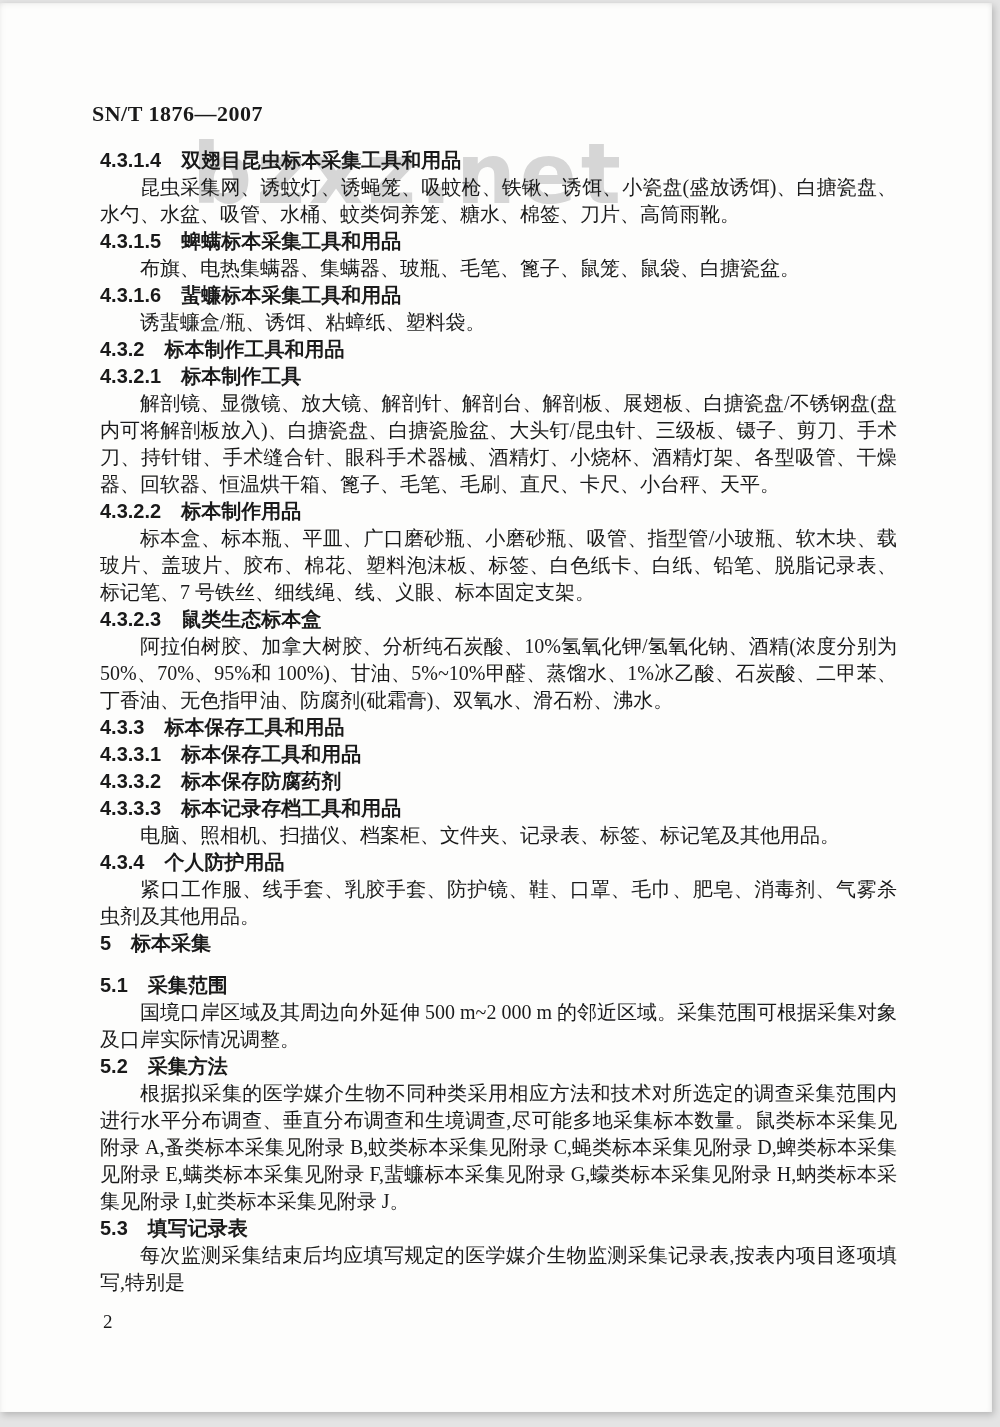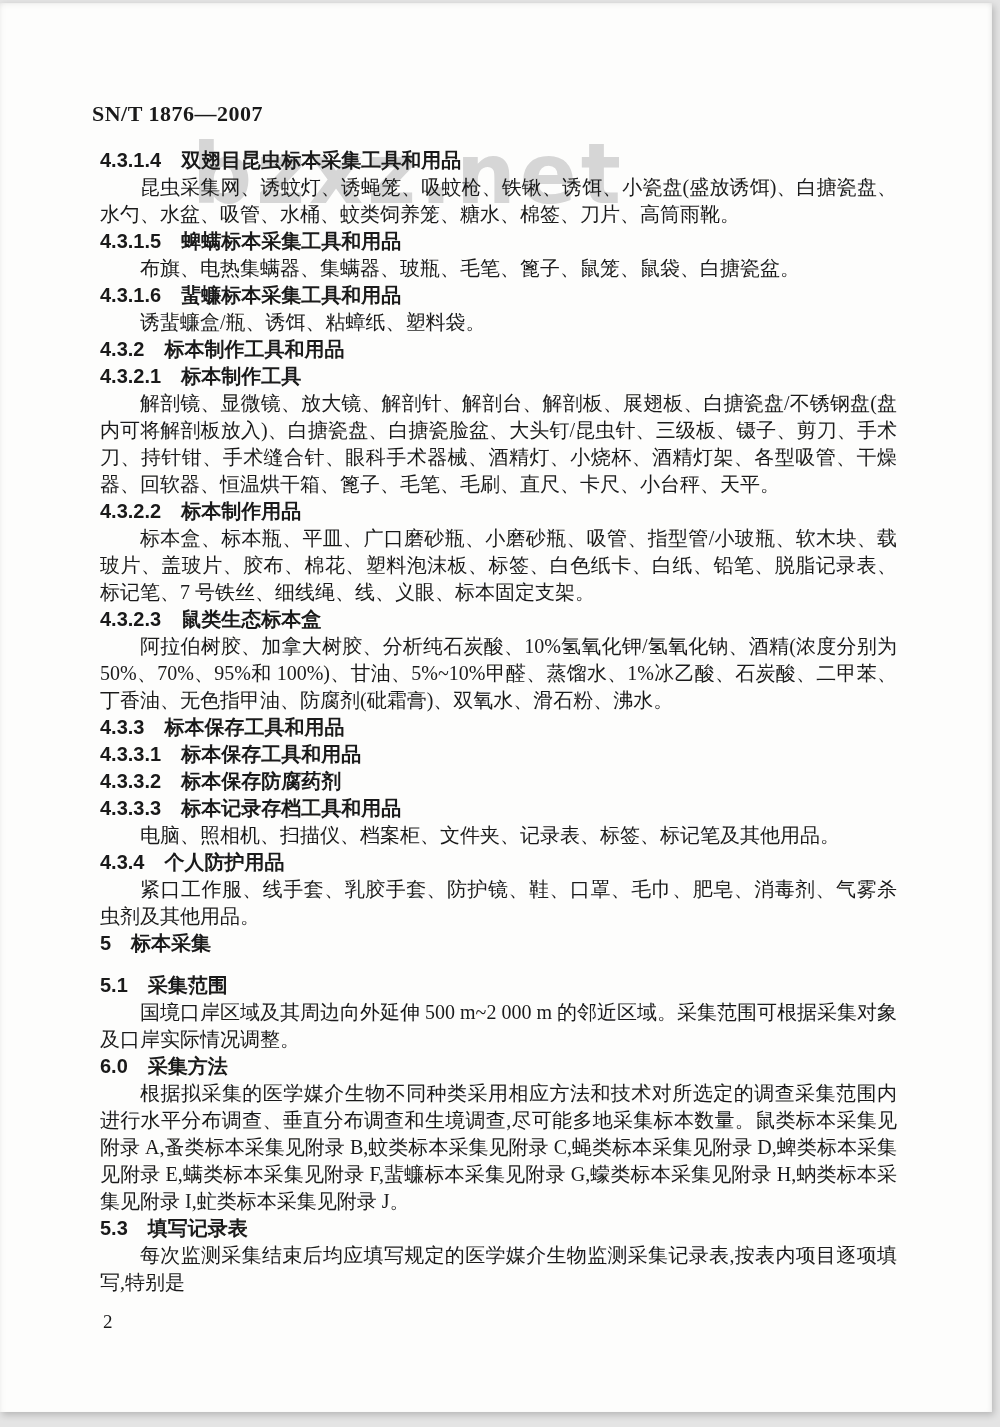--- a/index.html
+++ b/index.html
@@ -104,19 +104,19 @@
       <div class="h-sub">4.3.3　标本保存工具和用品</div>
       <div class="h-sub">4.3.3.1　标本保存工具和用品</div>
       <div class="h-sub">4.3.3.2　标本保存防腐药剂</div>
       <div class="h-sub">4.3.3.3　标本记录存档工具和用品</div>
       <div class="para">电脑、照相机、扫描仪、档案柜、文件夹、记录表、标签、标记笔及其他用品。</div>
       <div class="h-sub">4.3.4　个人防护用品</div>
       <div class="para">紧口工作服、线手套、乳胶手套、防护镜、鞋、口罩、毛巾、肥皂、消毒剂、气雾杀虫剂及其他用品。</div>
       <div class="h-section">5　标本采集</div>
       <div class="h-sub">5.1　采集范围</div>
       <div class="para">国境口岸区域及其周边向外延伸 500 m~2 000 m 的邻近区域。采集范围可根据采集对象及口岸实际情况调整。</div>
-      <div class="h-sub">6.0　采集方法</div>
+      <div class="h-sub">5.2　采集方法</div>
       <div class="para">根据拟采集的医学媒介生物不同种类采用相应方法和技术对所选定的调查采集范围内进行水平分布调查、垂直分布调查和生境调查,尽可能多地采集标本数量。鼠类标本采集见附录 A,蚤类标本采集见附录 B,蚊类标本采集见附录 C,蝇类标本采集见附录 D,蜱类标本采集见附录 E,螨类标本采集见附录 F,蜚蠊标本采集见附录 G,蠓类标本采集见附录 H,蚋类标本采集见附录 I,虻类标本采集见附录 J。</div>
       <div class="h-sub">5.3　填写记录表</div>
       <div class="para">每次监测采集结束后均应填写规定的医学媒介生物监测采集记录表,按表内项目逐项填写,特别是</div>
     </div>
   <div class="page-num">2</div>
 </div>
 
 </body></html>

